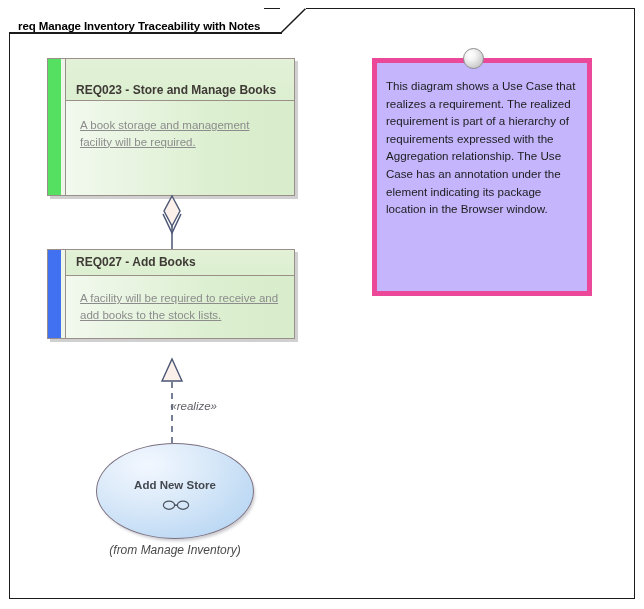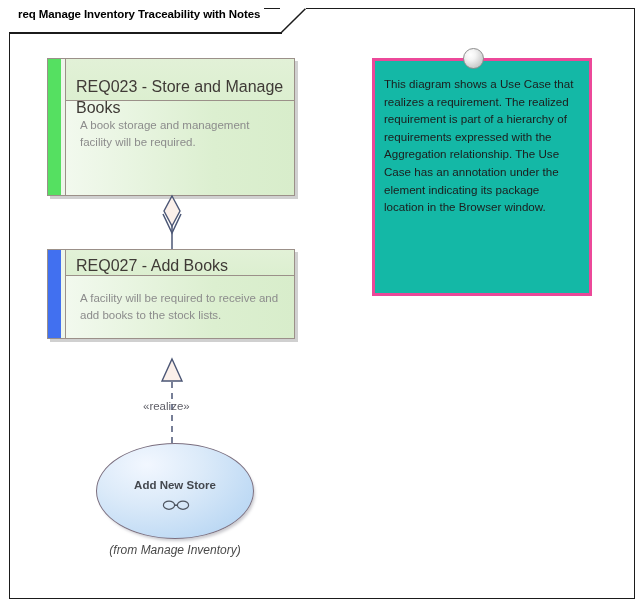--- a/index.html
+++ b/index.html
@@ -36,21 +36,21 @@
     height: 24px;
     box-sizing: border-box;
     background: #ffffff;
     display: flex;
     align-items: center;
     padding: 0 0 0 9px;
     z-index: 5;
   }
   .title-tab .tab-body {
     display: flex;
-    align-items: flex-start;
+    align-items: flex-end;
     height: 24px;
     background: #ffffff;
   }
   .title-tab-text {
     font-size: 11.5px;
     font-weight: bold;
     color: #000000;
     white-space: nowrap;
     letter-spacing: -0.1px;
     padding-right: 4px;
@@ -101,36 +101,37 @@
   }
   .req-inner {
     position: absolute;
     left: 18px;
     right: 0;
     top: 0;
     bottom: 0;
   }
   .req-header {
     box-sizing: border-box;
-    padding: 17px 10px 6px 10px;
-    font-size: 16px;
-    font-weight: normal;
+    padding: 24px 10px 6px 10px;
+    font-size: 12px;
+    font-weight: bold;
     color: #3f3a36;
     line-height: 1.33;
     border-bottom: 1px solid #9b9089;
     background: linear-gradient(to bottom, #e2f1d7 0%, #dcefd0 100%);
   }
   .req-body {
     box-sizing: border-box;
     padding: 16px 14px 10px 14px;
     font-size: 11.5px;
     color: #8c8c8c;
     line-height: 1.45;
     background: linear-gradient(to right, #f2f9ee 0%, #dcefd0 65%, #d8edcb 100%);
     height: 100%;
+    text-decoration: underline;
   }
 
   #req023 { left: 47px; top: 58px; width: 248px; height: 138px; }
   #req023 .req-bar { background: #55e061; }
   #req023 .req-header { height: 42px; }
   #req023 .req-body  { height: calc(100% - 42px); }
 
   #req027 { left: 47px; top: 249px; width: 248px; height: 90px; }
   #req027 .req-bar { background: #4170f0; }
   #req027 .req-header { height: 26px; padding-top: 5px; }
@@ -182,22 +183,22 @@
   }
 
   
   .note {
     position: absolute;
     left: 372px;
     top: 58px;
     width: 220px;
     height: 238px;
     box-sizing: border-box;
-    border: 3px solid #ec4899;
-    background: #14b8a6;
+    border: 5px solid #ec4899;
+    background: #c4b5fd;
   }
   .note-text {
     padding: 14px 9px 0 9px;
     font-size: 11.6px;
     color: #1c1c1c;
     line-height: 1.52;
   }
   .note-knob {
     position: absolute;
     left: 463px;
@@ -219,21 +220,21 @@
     width: 644px;
     height: 609px;
     pointer-events: none;
   }
   .conn-label {
     position: absolute;
     font-size: 11.5px;
     color: #5e5e66;
     white-space: nowrap;
   }
-  #realize-label { left: 143px; top: 400px; width: 86px; text-align: left; }
+  #realize-label { left: 131px; top: 400px; width: 86px; text-align: right; font-style: italic; }
 </style>
 </head>
 <body>
 
 <div id="canvas">
 
   <div class="diagram-frame"></div>
 
   <div class="title-tab">
     <div class="tab-body">

